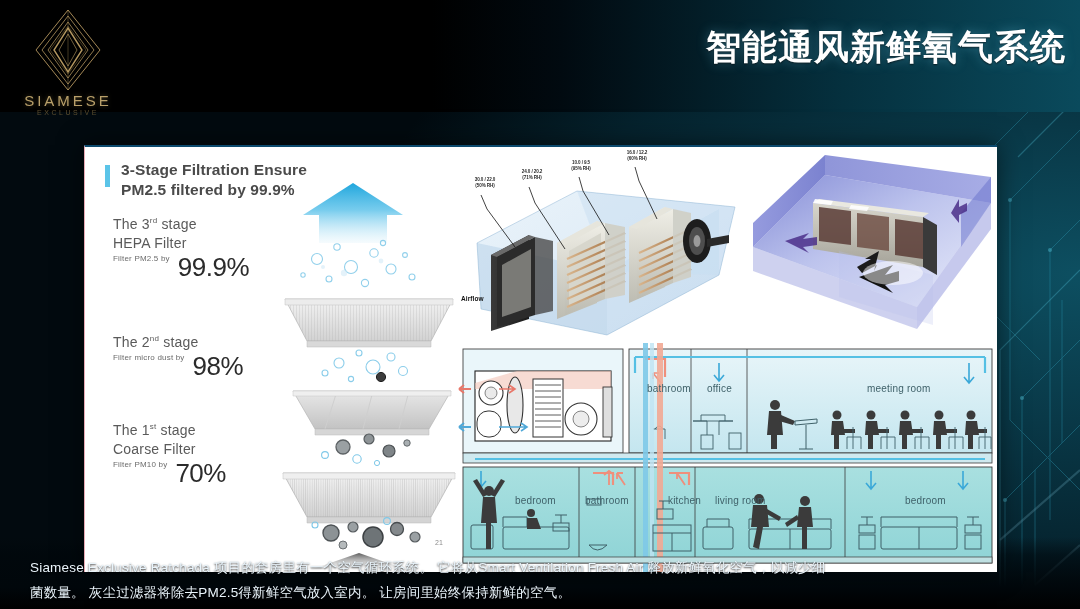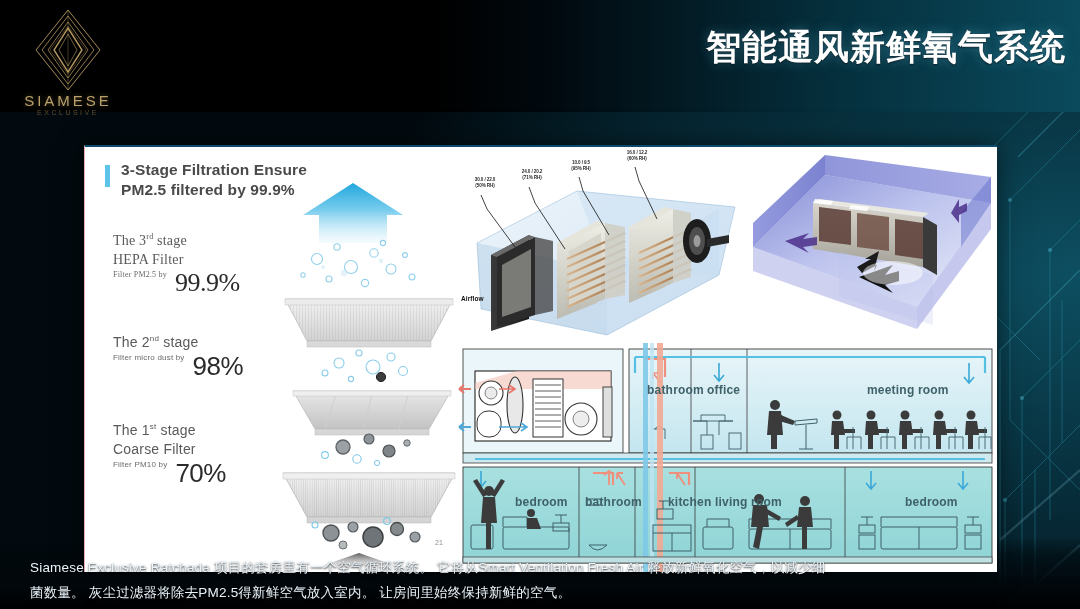--- a/index.html
+++ b/index.html
@@ -74,21 +74,21 @@
     letter-spacing:.1px;
   }
 
   .stage { position:absolute; left:28px; width:210px; }
   .stage-l1 { font-size:14px; color:#5a5a5a; line-height:19px; letter-spacing:.2px; }
   .stage-l1 sup { font-size:8px; }
   .stage-l2 { font-size:14px; color:#5a5a5a; line-height:19px; letter-spacing:.2px; }
   .stage-row { display:flex; margin-top:1px; }
   .stage-small { font-size:8px; color:#6b6b6b; letter-spacing:.2px; padding-bottom:6px; }
   .stage-pct { font-size:26px; color:#2b2b2b; margin-left:8px; line-height:26px; letter-spacing:-.5px; }
-  #stage3 { top:80px;font-family:Liberation Serif, serif; }
+  #stage3 { top:64px; }
   #stage2 { top:182px; }
   #stage1 { top:270px; }
 
   #filter-art { position:absolute; left:196px; top:34px; width:176px; height:390px; }
 
   
   #ahu { position:absolute; left:372px; top:0; width:290px; height:196px; }
   .ahu-label {
     position:absolute; font-size:4.6px; line-height:5.6px; color:#2a2a2a;
     font-weight:bold; text-align:center; letter-spacing:-.1px;
@@ -97,23 +97,22 @@
     position:absolute; left:4px; top:148px;
     font-size:6.5px; font-weight:bold; color:#111; letter-spacing:.1px;
   }
 
   
   #room3d { position:absolute; left:662px; top:0; width:251px; height:196px; }
 
   
   #section { position:absolute; left:372px; top:196px; width:541px; height:231px; }
   .room-label {
-    position:absolute; font-size:12px; color:#3f6169; letter-spacing:.2px;
+    position:absolute; font-size:10px; color:#3f6169; letter-spacing:.2px;
     white-space:nowrap;
-    font-weight:bold;
   }
   #page-num {
     position:absolute; left:-22px; top:196px;
     font-size:7px; color:#8d8d8d;
   }
 
   
   #caption {
     position:absolute; left:0; right:0; bottom:4px;
     padding:0 30px;

